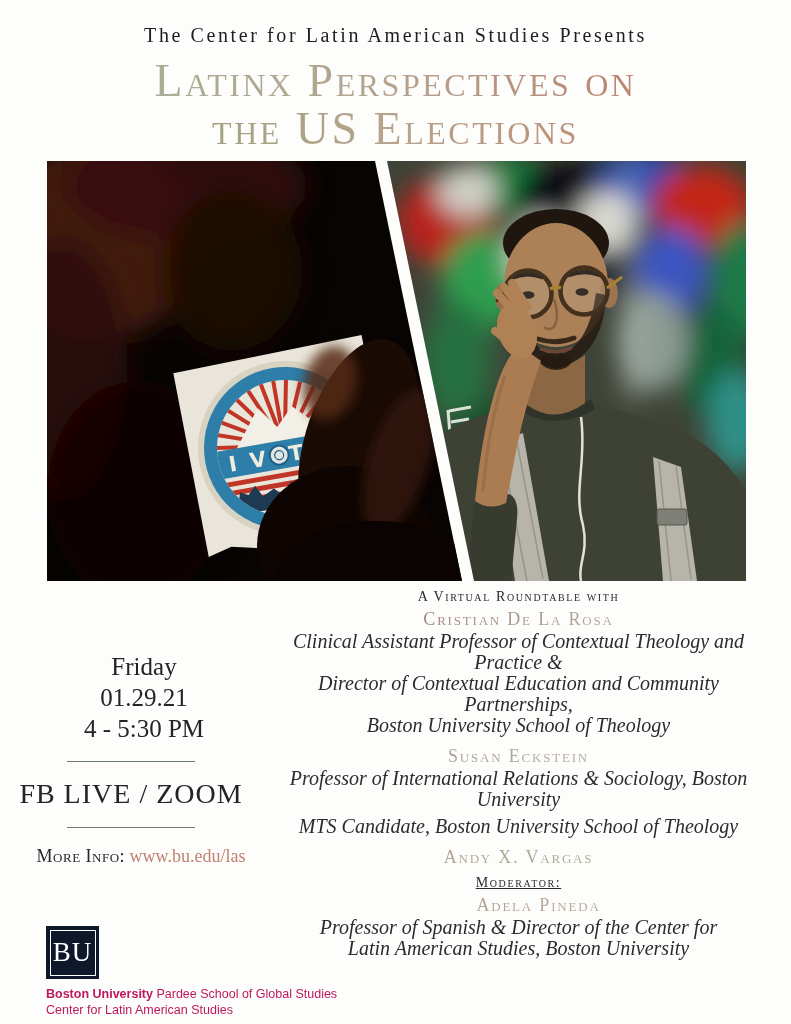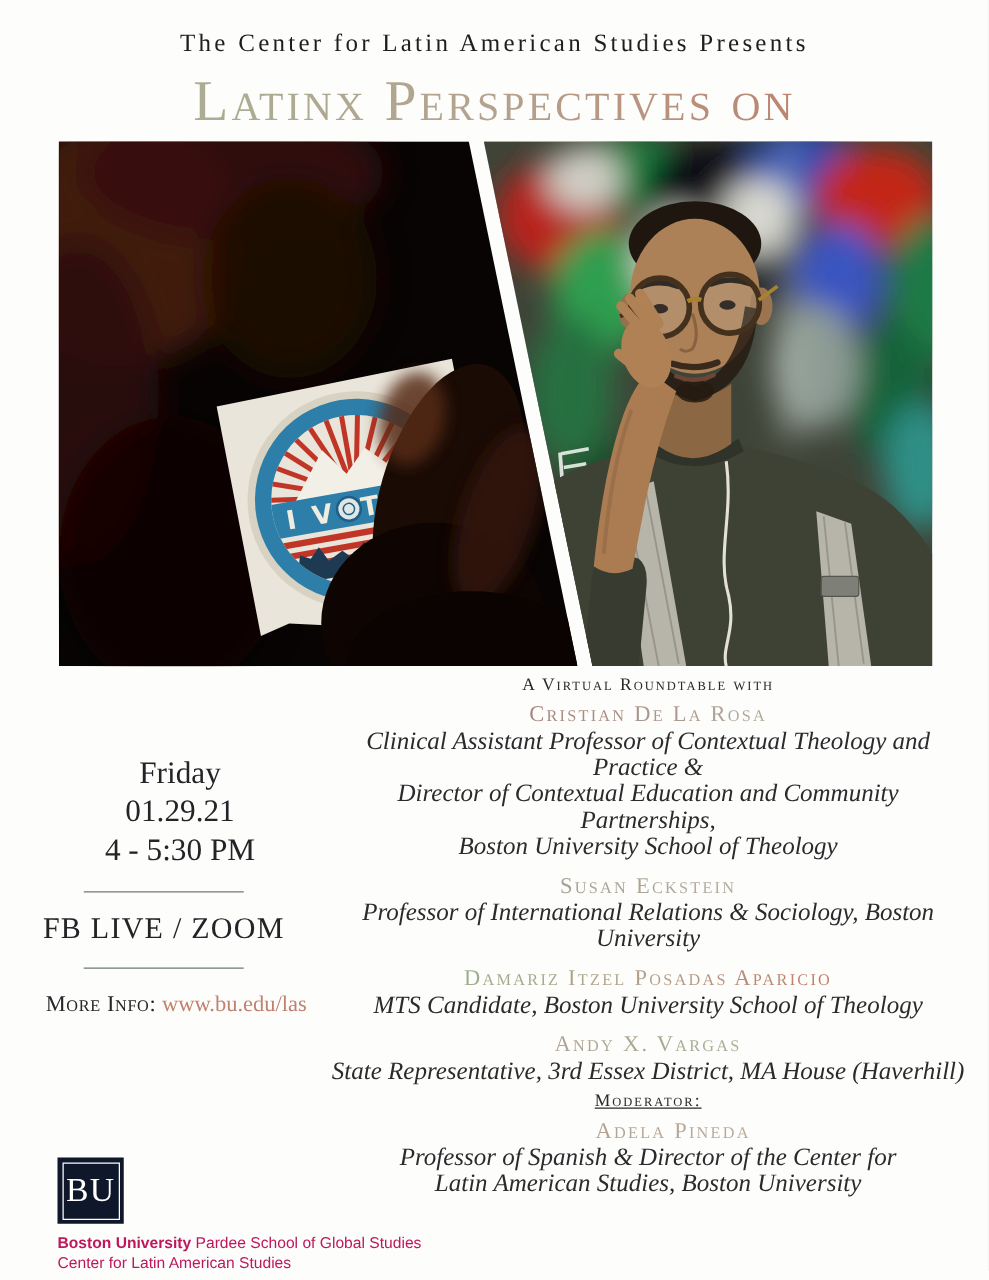--- a/index.html
+++ b/index.html
@@ -31,21 +31,21 @@
   }
   .title .grad { display:block; }
   
   .photos { margin:8px 45px 0 47px; height:420px; }
   .photos svg { display:block; }
   
   .bodyrow { display:flex; align-items:flex-start; }
   .leftcol { flex:none; width:262px; padding-top:70px; text-align:center; }
   .dateblock { font-size:25px; line-height:31px; color:#242428;margin-left:26px; }
   .rule { width:128px; border:0; border-top:1.2px solid #6c7c6f; margin:17px auto 16px auto; }
-  .platform { font-size:24px; letter-spacing:1px; color:#242428; }
+  .platform { font-size:28px; letter-spacing:1px; color:#242428; }
   .moreinfo { margin-top:18px; font-size:18px;padding-left:20px; }
   .mi-label { font-variant:small-caps; letter-spacing:0.5px; color:#26262a; }
   .mi-url { color:#c08170; cursor:pointer; text-decoration:none; }
   
   .rightcol { flex:1; padding:8px 16px 0 0; text-align:center; }
   .section-label {
     font-variant:small-caps;
     font-size:14px; letter-spacing:1.6px;
     color:#2a2a2e;
   }
@@ -82,20 +82,21 @@
 </style>
 </head>
 <body>
 
 <div class="poster">
 
   <div class="hdr">
     <div class="presents">The Center for Latin American Studies Presents</div>
     <h1 class="title">
       <span class="title-line grad" style="background-image: linear-gradient(90deg, rgb(166, 180, 150), rgb(180, 162, 142), rgb(192, 115, 93));">Latinx Perspectives on</span>
+      <span class="title-line grad" style="background-image: linear-gradient(90deg, rgb(141, 160, 119), rgb(183, 163, 139), rgb(193, 122, 99));">the US Elections</span>
     </h1>
   </div>
 
   <div class="photos">
     <svg width="699" height="420" viewBox="0 0 699 420">
       <defs>
         <clipPath id="clipL">
             <polygon points="0,0 328,0 415,420 0,420"></polygon>
           </clipPath>
         <clipPath id="clipR">
@@ -275,27 +276,25 @@
         <div class="bio-line">Director of Contextual Education and Community Partnerships,</div>
         <div class="bio-line">Boston University School of Theology</div>
       </div>
 
       <div class="speaker">
         <h2 class="speaker-name grad" style="background-image: linear-gradient(90deg, rgb(169, 159, 144), rgb(179, 171, 158));">Susan Eckstein</h2>
         <div class="bio-line">Professor of International Relations &amp; Sociology, Boston University</div>
       </div>
 
       <div class="speaker">
-        <h2 class="speaker-name grad" style="background-image: linear-gradient(90deg, rgb(156, 173, 139), rgb(179, 160, 139), rgb(191, 122, 100));">Damariz Itzel Posadas Aparicio</h2>
         <div class="bio-line">MTS Candidate, Boston University School of Theology</div>
       </div>
 
       <div class="speaker">
         <h2 class="speaker-name grad" style="background-image: linear-gradient(90deg, rgb(177, 162, 145), rgb(165, 173, 146));">Andy X. Vargas</h2>
-        <div class="bio-line">State Representative, 3rd Essex District, MA House (Haverhill)</div>
       </div>
 
       <div class="section-label mod-label">Moderator:</div>
       <div class="speaker">
         <h2 class="speaker-name grad" style="background-image: linear-gradient(90deg, rgb(178, 162, 146), rgb(185, 171, 156)); margin-left: 40px;">Adela Pineda</h2>
         <div class="bio-line">Professor of Spanish &amp; Director of the Center for</div>
         <div class="bio-line">Latin American Studies, Boston University</div>
       </div>
     </div>
   </div>

